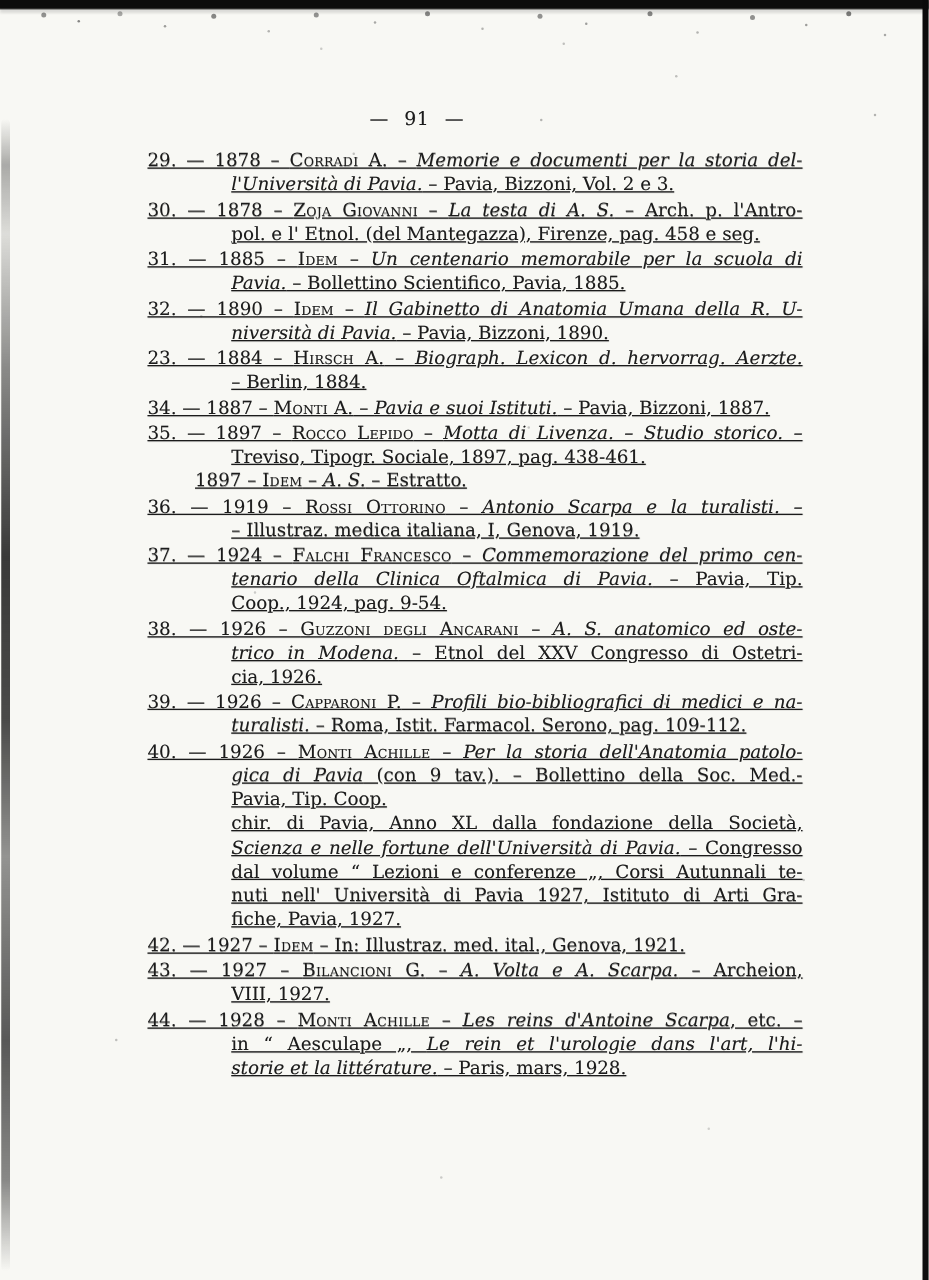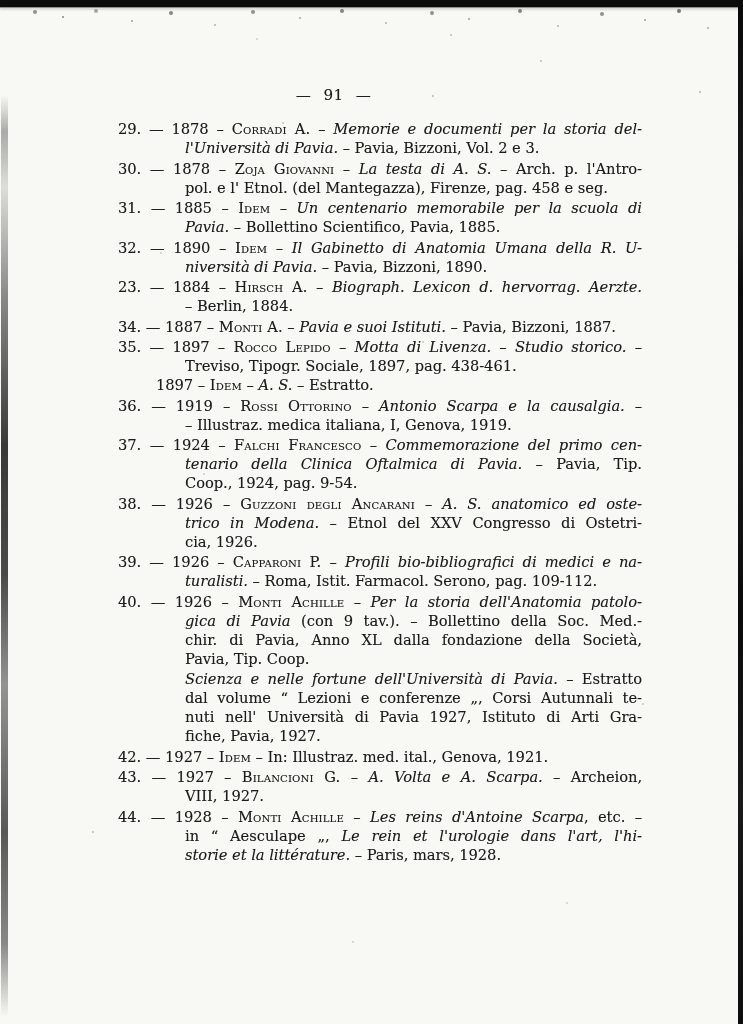--- a/index.html
+++ b/index.html
@@ -58,21 +58,21 @@
   .page-number {
     position: absolute; top: 86px; left: 0; width: 743px;
     text-align: center; font-size: 15px;
     transform: translateX(-38px);
     word-spacing: 7px; letter-spacing: .5px;
     text-shadow: .2px .2px 0 rgba(0,0,0,.4);
   }
   .entries {
     position: absolute; left: 118px; top: 119px; width: 524px;
   }
-  .entry { margin-bottom: 1.5px; }
+  .entry { margin-bottom: 1.5px; text-decoration: underline; }
   .line {
     line-height: 19px; font-size: 14.6px;
     text-align: justify; text-align-last: left;
     text-shadow: .2px .2px 0 rgba(0,0,0,.35);
     white-space: normal;
   }
   .line.j { text-align-last: justify; }
   .line.cont { padding-left: 67px; }
   .line.sub { padding-left: 38px; }
   .smallcaps { font-variant: small-caps; letter-spacing: .2px; }
@@ -111,45 +111,45 @@
     </div>
     <div class="entry">
       <div class="line"><span class="roman">34. — 1887 – </span><span class="smallcaps">Monti A.</span><span class="roman"> – </span><span class="italic">Pavia e suoi Istituti.</span><span class="roman"> – Pavia, Bizzoni, 1887.</span></div>
     </div>
     <div class="entry">
       <div class="line j"><span class="roman">35. — 1897 – </span><span class="smallcaps">Rocco Lepido</span><span class="roman"> – </span><span class="italic">Motta di Livenza. – Studio storico. –</span></div>
       <div class="line cont"><span class="roman">Treviso, Tipogr. Sociale, 1897, pag. 438-461.</span></div>
       <div class="line sub"><span class="roman">1897 – </span><span class="smallcaps">Idem</span><span class="roman"> – </span><span class="italic">A. S.</span><span class="roman"> – Estratto.</span></div>
     </div>
     <div class="entry">
-      <div class="line j"><span class="roman">36. — 1919 – </span><span class="smallcaps">Rossi Ottorino</span><span class="roman"> – </span><span class="italic">Antonio Scarpa e la causalgia. –</span></div>
+      <div class="line j"><span class="roman">36. — 1919 – </span><span class="smallcaps">Rossi Ottorino</span><span class="roman"> – </span><span class="italic">Antonio Scarpa e la turalisti. –</span></div>
       <div class="line cont"><span class="roman">– Illustraz. medica italiana, I, Genova, 1919.</span></div>
     </div>
     <div class="entry">
       <div class="line j"><span class="roman">37. — 1924 – </span><span class="smallcaps">Falchi Francesco</span><span class="roman"> – </span><span class="italic">Commemorazione del primo cen-</span></div>
       <div class="line cont j"><span class="italic">tenario della Clinica Oftalmica di Pavia.</span><span class="roman"> – Pavia, Tip.</span></div>
       <div class="line cont"><span class="roman">Coop., 1924, pag. 9-54.</span></div>
     </div>
     <div class="entry">
       <div class="line j"><span class="roman">38. — 1926 – </span><span class="smallcaps">Guzzoni degli Ancarani</span><span class="roman"> – </span><span class="italic">A. S. anatomico ed oste-</span></div>
       <div class="line cont j"><span class="italic">trico in Modena.</span><span class="roman"> – Etnol del XXV Congresso di Ostetri-</span></div>
       <div class="line cont"><span class="roman">cia, 1926.</span></div>
     </div>
     <div class="entry">
       <div class="line j"><span class="roman">39. — 1926 – </span><span class="smallcaps">Capparoni P.</span><span class="roman"> – </span><span class="italic">Profili bio-bibliografici di medici e na-</span></div>
       <div class="line cont"><span class="italic">turalisti.</span><span class="roman"> – Roma, Istit. Farmacol. Serono, pag. 109-112.</span></div>
     </div>
     <div class="entry">
       <div class="line j"><span class="roman">40. — 1926 – </span><span class="smallcaps">Monti Achille</span><span class="roman"> – </span><span class="italic">Per la storia dell'Anatomia patolo-</span></div>
       <div class="line cont j"><span class="italic">gica di Pavia</span><span class="roman"> (con 9 tav.). – Bollettino della Soc. Med.-</span></div>
+      <div class="line cont"><span class="roman">Pavia, Tip. Coop.</span></div>
       <div class="line cont j"><span class="roman">chir. di Pavia, Anno XL dalla fondazione della Società,</span></div>
-      <div class="line cont"><span class="roman">Pavia, Tip. Coop.</span></div>
     </div>
     <div class="entry">
-      <div class="line cont j"><span class="italic">Scienza e nelle fortune dell'Università di Pavia.</span><span class="roman"> – Estratto</span></div>
+      <div class="line cont j"><span class="italic">Scienza e nelle fortune dell'Università di Pavia.</span><span class="roman"> – Congresso</span></div>
       <div class="line cont j"><span class="roman">dal volume “ Lezioni e conferenze „, Corsi Autunnali te-</span></div>
       <div class="line cont j"><span class="roman">nuti nell' Università di Pavia 1927, Istituto di Arti Gra-</span></div>
       <div class="line cont"><span class="roman">fiche, Pavia, 1927.</span></div>
     </div>
     <div class="entry">
       <div class="line"><span class="roman">42. — 1927 – </span><span class="smallcaps">Idem</span><span class="roman"> – In: Illustraz. med. ital., Genova, 1921.</span></div>
     </div>
     <div class="entry">
       <div class="line j"><span class="roman">43. — 1927 – </span><span class="smallcaps">Bilancioni G.</span><span class="roman"> – </span><span class="italic">A. Volta e A. Scarpa.</span><span class="roman"> – Archeion,</span></div>
       <div class="line cont"><span class="roman">VIII, 1927.</span></div>

